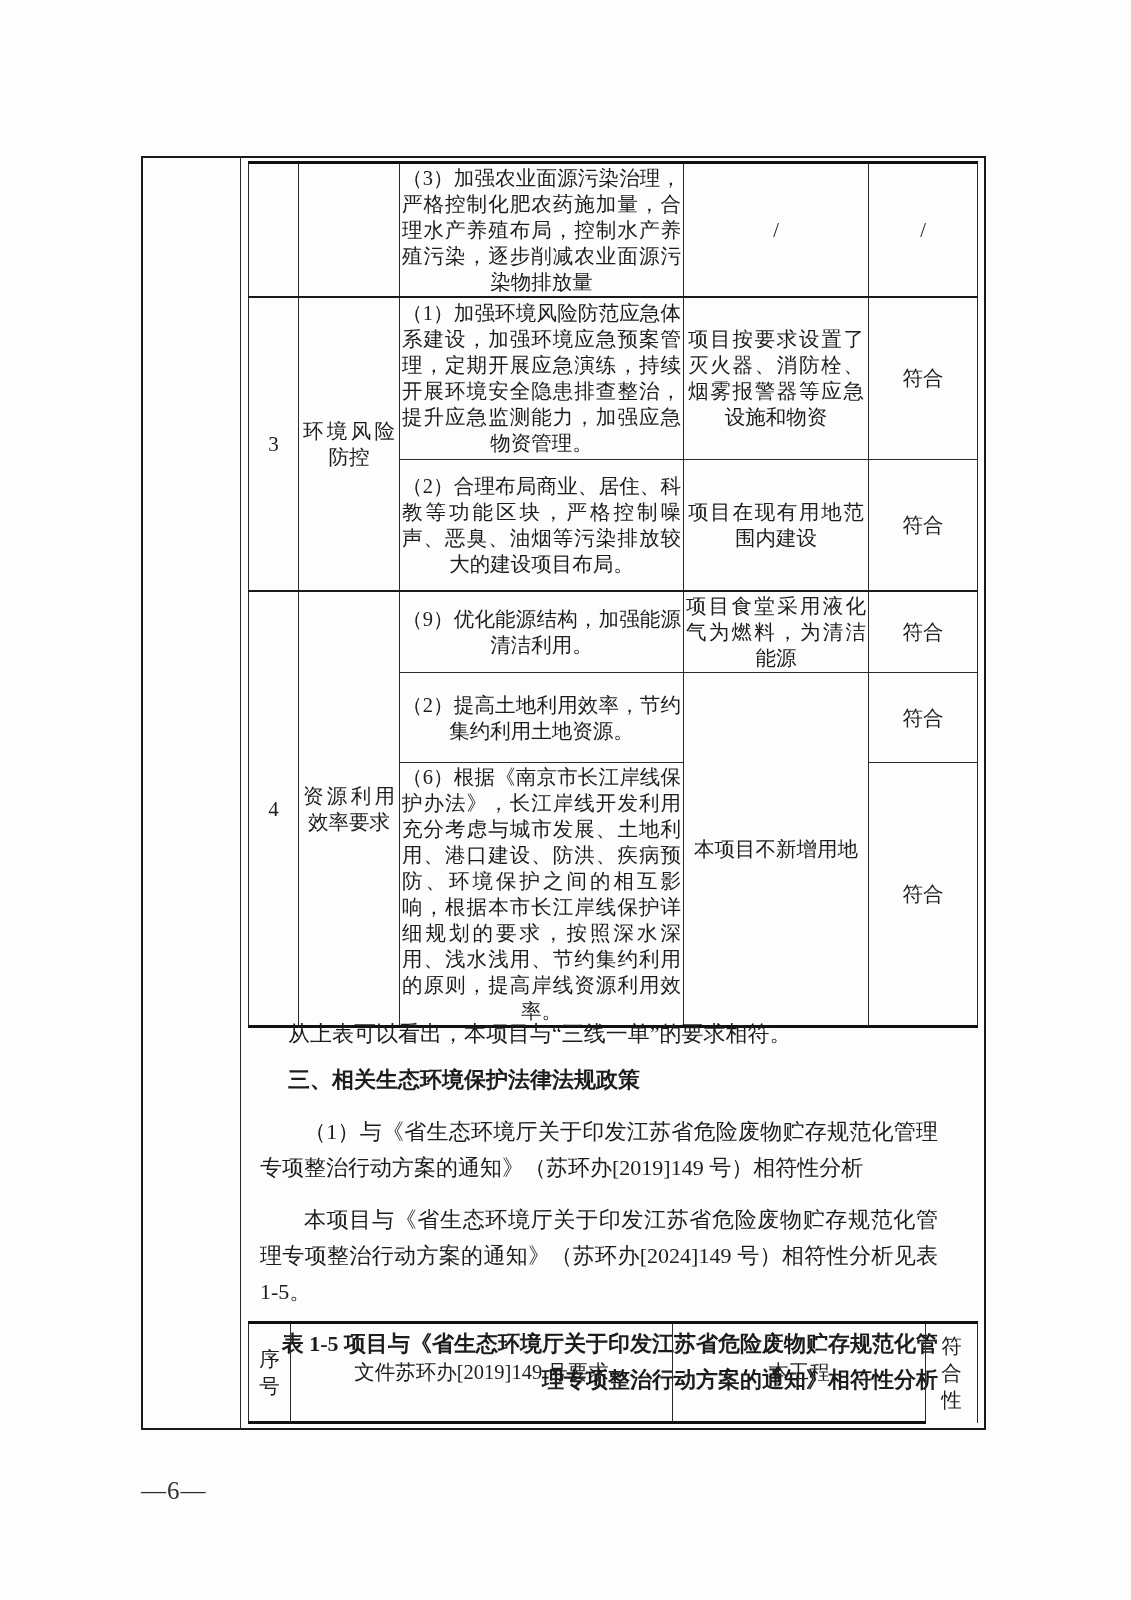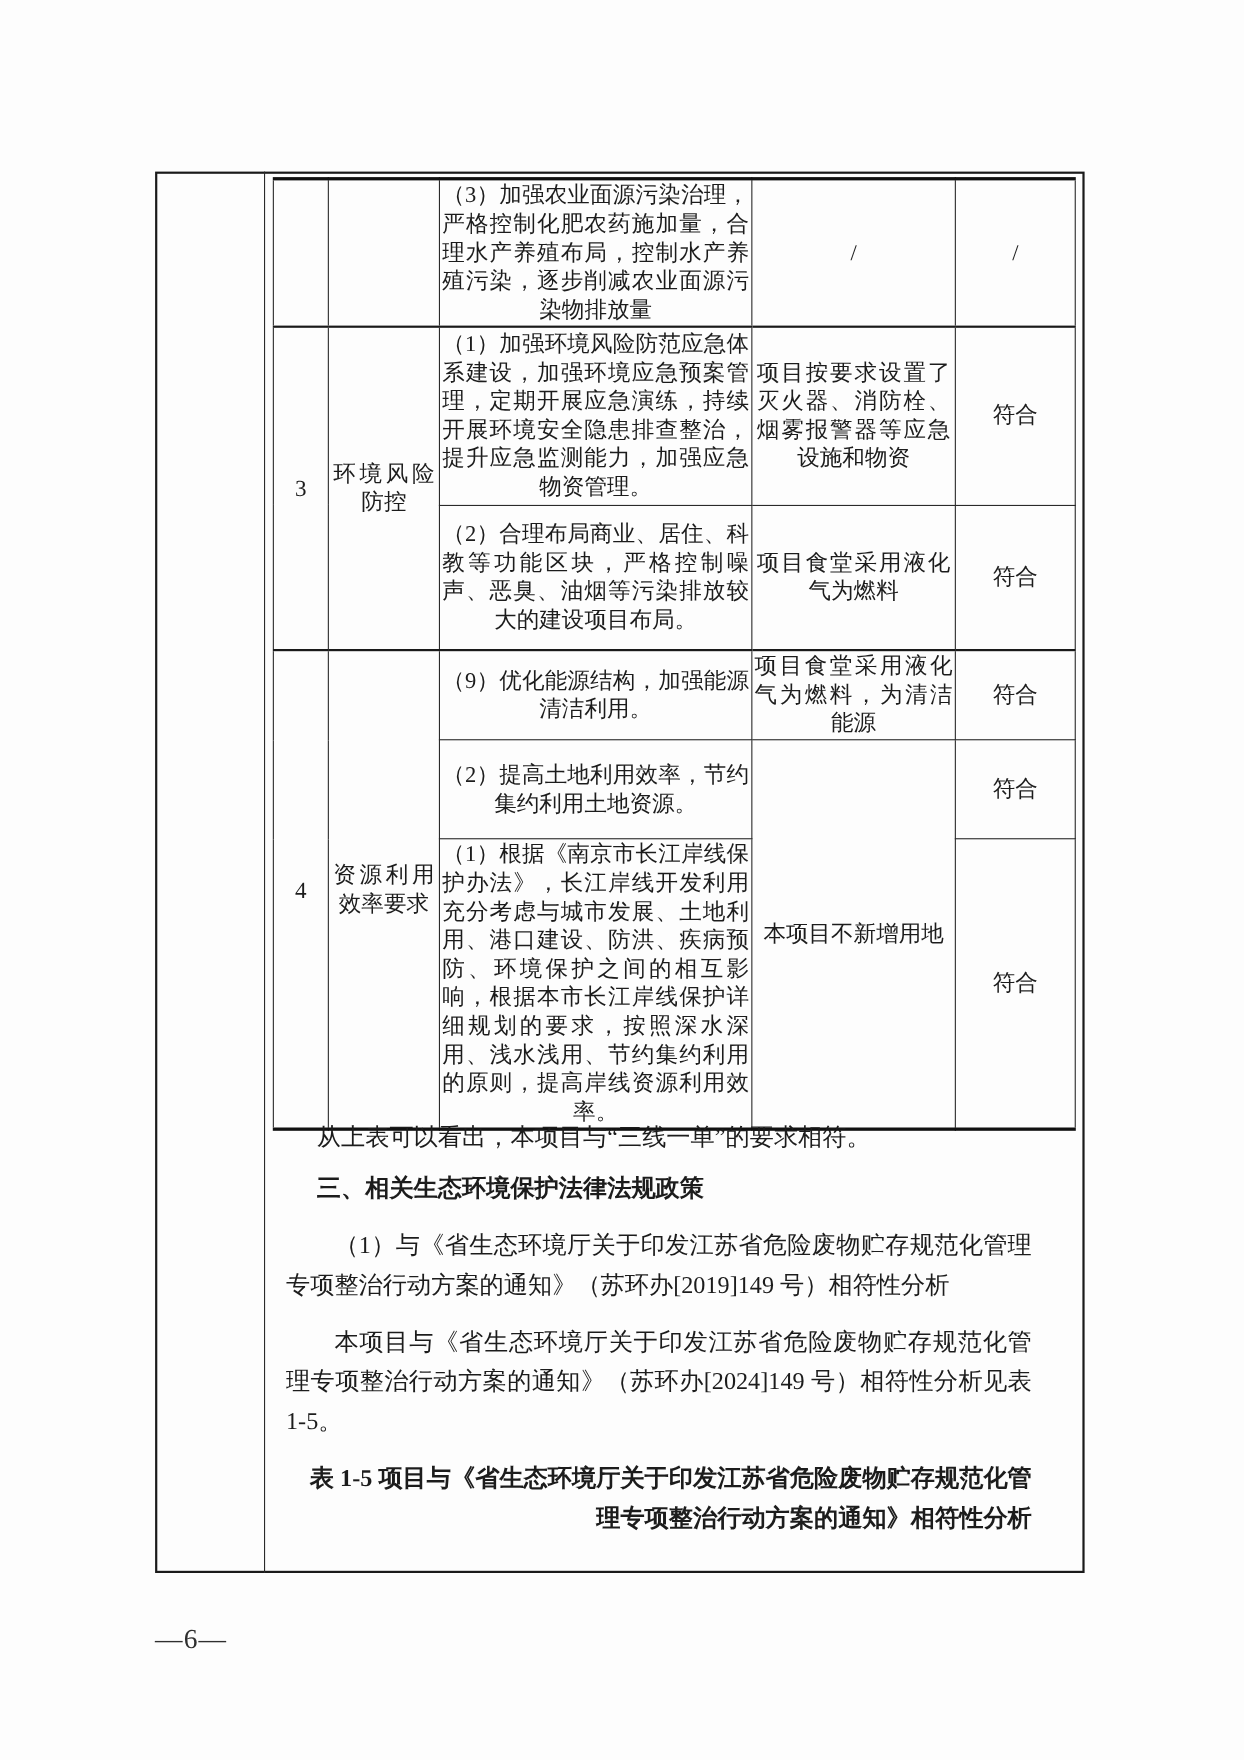--- a/index.html
+++ b/index.html
@@ -99,46 +99,62 @@
     </tr>
     <tr class="r1 group-sep">
       <td class="cell-center serial" rowspan="2">3</td>
       <td class="cell-just pad" rowspan="2">环境风险防控</td>
       <td class="cell-just">（1）加强环境风险防范应急体系建设，加强环境应急预案管理，定期开展应急演练，持续开展环境安全隐患排查整治，提升应急监测能力，加强应急物资管理。</td>
       <td class="cell-just pad">项目按要求设置了灭火器、消防栓、烟雾报警器等应急设施和物资</td>
       <td class="cell-center pad">符合</td>
     </tr>
     <tr class="r2">
       <td class="cell-just">（2）合理布局商业、居住、科教等功能区块，严格控制噪声、恶臭、油烟等污染排放较大的建设项目布局。</td>
-      <td class="cell-just pad">项目食堂采用液化气为燃料</td>
+      <td class="cell-just pad">项目在现有用地范围内建设</td>
       <td class="cell-center pad">符合</td>
     </tr>
     <tr class="r3 group-sep">
       <td class="cell-center serial" rowspan="3">4</td>
       <td class="cell-just pad" rowspan="3">资源利用效率要求</td>
       <td class="cell-just">（9）优化能源结构，加强能源清洁利用。</td>
       <td class="cell-just">项目食堂采用液化气为燃料，为清洁能源</td>
       <td class="cell-center pad">符合</td>
     </tr>
     <tr class="r4">
       <td class="cell-just">（2）提高土地利用效率，节约集约利用土地资源。</td>
       <td class="cell-center pad" rowspan="2">本项目不新增用地</td>
       <td class="cell-center pad">符合</td>
     </tr>
     <tr class="r5">
-      <td class="cell-just">（1）根据《南京市长江岸线保护办法》，长江岸线开发利用充分考虑与城市发展、土地利用、港口建设、防洪、疾病预防、环境保护之间的相互影响，根据本市长江岸线保护详细规划的要求，按照深水深用、浅水浅用、节约集约利用的原则，提高岸线资源利用效率。</td>
+      <td class="cell-just">（6）根据《南京市长江岸线保护办法》，长江岸线开发利用充分考虑与城市发展、土地利用、港口建设、防洪、疾病预防、环境保护之间的相互影响，根据本市长江岸线保护详细规划的要求，按照深水深用、浅水浅用、节约集约利用的原则，提高岸线资源利用效率。</td>
       <td class="cell-center pad">符合</td>
     </tr>
   </tbody>
     </table>
 
   <div class="flow">
     <p class="p-sum">从上表可以看出，本项目与“三线一单”的要求相符。</p>
     <p class="heading">三、相关生态环境保护法律法规政策</p>
     <p class="p-body">（1）与《省生态环境厅关于印发江苏省危险废物贮存规范化管理专项整治行动方案的通知》（苏环办[2019]149 号）相符性分析</p>
     <p class="p-body">本项目与《省生态环境厅关于印发江苏省危险废物贮存规范化管理专项整治行动方案的通知》（苏环办[2024]149 号）相符性分析见表 1-5。</p>
     <p class="table-title">表 1-5 项目与《省生态环境厅关于印发江苏省危险废物贮存规范化管理专项整治行动方案的通知》相符性分析</p>
   </div>
 
+  <table class="t2">
+    <colgroup>
+      <col style="width:42px">
+        <col style="width:382px">
+        <col style="width:253px">
+        <col style="width:52px">
+    </colgroup>
+    <tbody>
+        <tr>
+      <td class="bb narrow">序号</td>
+      <td class="bb">文件苏环办[2019]149 号要求</td>
+      <td class="bb">本工程</td>
+      <td class="cut vstack">符合性</td>
+    </tr>
+  </tbody>
+    </table>
 
   <div class="page-number">—6—</div>
 
 </div>
 
 </body></html>

